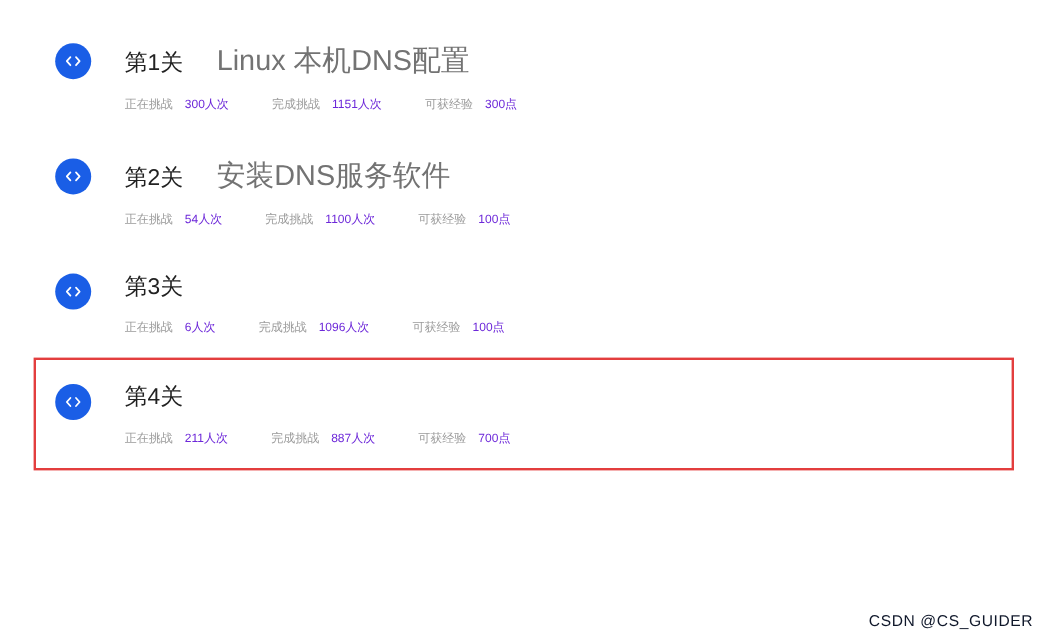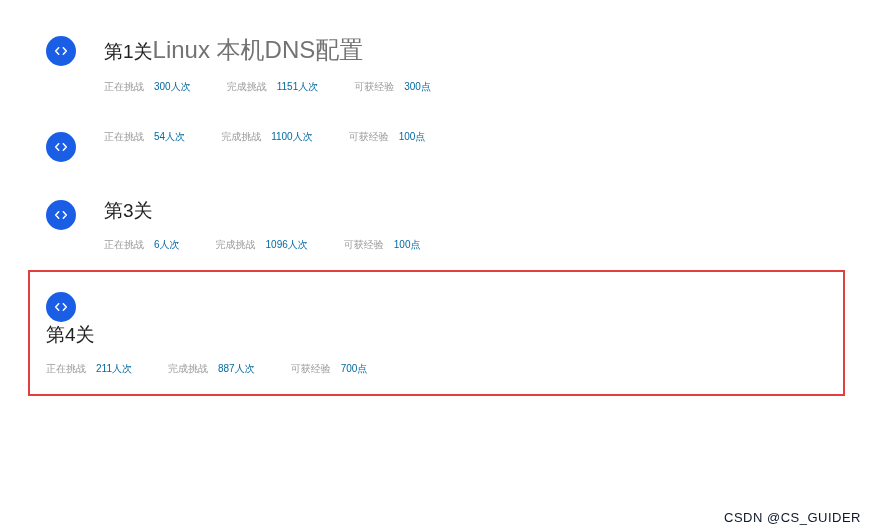--- a/index.html
+++ b/index.html
@@ -14,21 +14,20 @@
     .item {
       display: flex;
       align-items: flex-start;
       padding: 18px 40px 18px 46px;
       position: relative;
     }
     .item.highlighted {
       border: 2px solid #e33e3e;
       margin: 0 28px 0 28px;
       padding: 18px 12px 18px 16px;
-      flex-direction: column;
     }
     .icon-circle {
       width: 30px;
       height: 30px;
       border-radius: 50%;
       background: #1a5ee6;
       display: flex;
       align-items: center;
       justify-content: center;
       flex-shrink: 0;
@@ -38,36 +37,37 @@
     .icon-circle svg { width: 16px; height: 16px; fill: #fff; }
     .content { flex: 1; }
     .title-row {
       display: flex;
       align-items: baseline;
       margin-bottom: 14px;
     }
     .level {
       font-size: 19px;
       color: #222;
+      margin-right: 28px;
       font-weight: 400;
     }
     .title {
       font-size: 24px;
       color: #737373;
       font-weight: 400;
     }
     .stats-row {
       display: flex;
       gap: 0;
       font-size: 10px;
       color: #9b9b9b;
     }
     .stat-group { display: flex; align-items: baseline; margin-right: 36px; }
     .stat-label { color: #9b9b9b; margin-right: 10px; }
-    .stat-value { color: #0369a1; }
+    .stat-value { color: #6d28d9; }
     .watermark {
       position: absolute;
       bottom: 6px;
       right: 12px;
       font-size: 13px;
       color: #0f172a;
       letter-spacing: 0.5px;
     }
   </style>
 </head>
@@ -101,20 +101,24 @@
         </div>
       </div>
     </div>
     <div class="item">
       <div class="icon-circle">
         <svg viewBox="0 0 24 24">
           <path d="M8.5 7 L4 12 L8.5 17 M15.5 7 L20 12 L15.5 17" stroke="#fff" stroke-width="2.2" fill="none" stroke-linecap="round" stroke-linejoin="round"></path>
         </svg>
       </div>
       <div class="content">
+        <div class="title-row">
+          <span class="level">第2关</span>
+          <span class="title">安装DNS服务软件</span>
+        </div>
         <div class="stats-row">
           <div class="stat-group">
             <span class="stat-label">正在挑战</span>
             <span class="stat-value">54人次</span>
           </div>
           <div class="stat-group">
             <span class="stat-label">完成挑战</span>
             <span class="stat-value">1100人次</span>
           </div>
           <div class="stat-group">

